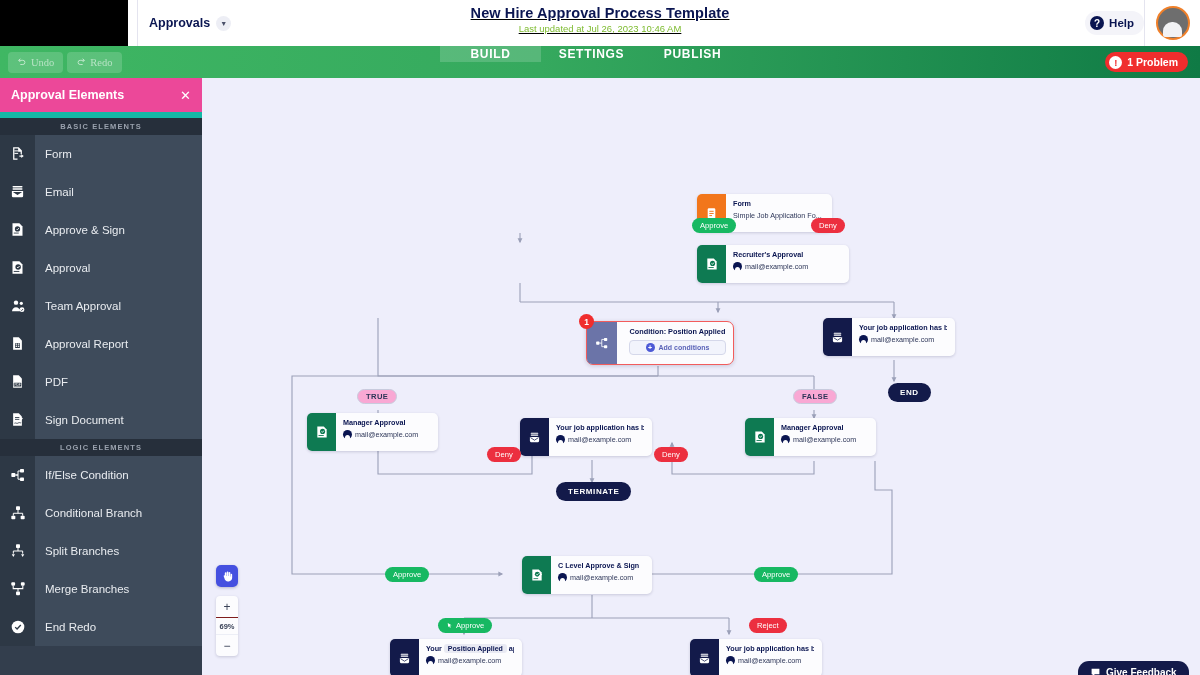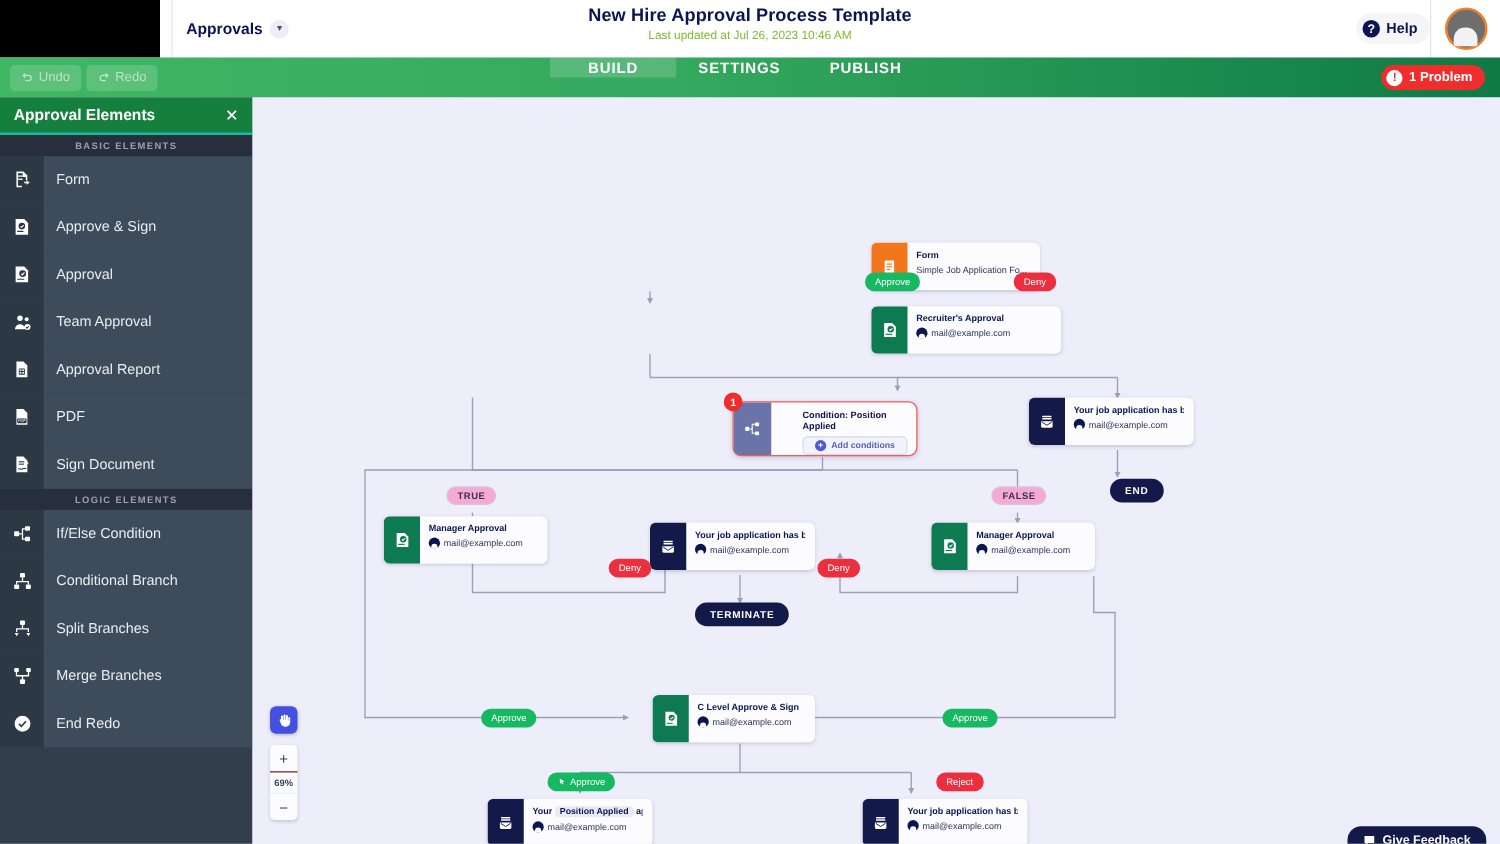--- a/index.html
+++ b/index.html
@@ -19,21 +19,21 @@
     padding-left: 11px; border-left: 1px solid #e4e4ef;
     font-size: 12.5px; font-weight: 700; color: #0a1551; cursor: pointer;
   }
   #ws-chev {
     width: 15px; height: 15px; border-radius: 50%; background: #edeef5;
     display: flex; align-items: center; justify-content: center;
     font-size: 7px; color: #4a5069;
   }
   #title-wrap {
     position: absolute; left: 0; top: 5px; width: 1200px;
-    text-align: center; pointer-events: none;
+    text-align: center; pointer-events: none; text-decoration: underline;
   }
   #doc-title { font-size: 14.5px; font-weight: 700; color: #0a1551; letter-spacing: .1px; }
   #doc-sub { font-size: 9.5px; color: #7dbb2f; margin-top: 2px; font-weight: 500; }
   #help-btn {
     position: absolute; right: 56px; top: 11px; height: 24px;
     display: flex; align-items: center; gap: 5px;
     padding: 0 10px 0 5px; border-radius: 14px; background: #f4f4f9;
     font-size: 11.5px; font-weight: 700; color: #0a1551; cursor: pointer;
   }
   #help-ico {
@@ -55,21 +55,21 @@
     content: ""; width: 19px; height: 15px; background: #f2f2f4;
     border-radius: 9px 9px 2px 2px; margin-bottom: 1px;
   }
 
   
   #navbar {
     position: absolute; left: 0; top: 46px; width: 1200px; height: 32px;
     background: linear-gradient(to right, #3fb763 0%, #35a95e 45%, #0f7a45 100%);
     display: flex; align-items: center;
   }
-  #nav-left { display: flex; gap: 4px; padding-left: 8px; width: 440px; }
+  #nav-left { display: flex; gap: 4px; padding-left: 8px; width: 440px; font-family: Liberation Serif, serif; }
   .hbtn {
     display: flex; align-items: center; gap: 4px; height: 21px;
     padding: 0 9px; border-radius: 4px;
     background: rgba(255,255,255,.16);
     font-size: 10.5px; color: rgba(255,255,255,.55); cursor: pointer;
   }
   .hbtn svg { opacity: .6; }
   #nav-tabs { display: flex; height: 32px; }
   .ntab {
     display: flex; align-items: center; justify-content: center;
@@ -89,21 +89,21 @@
     color: #f02d2d; font-size: 9.5px; font-weight: 700;
     display: flex; align-items: center; justify-content: center;
   }
 
   
   #sidebar {
     position: absolute; left: 0; top: 78px; width: 202px; height: 597px;
     background: #333e4d; overflow: hidden;
   }
   #sb-head {
-    height: 30px; background: #15803d; border-bottom: 2px solid #14b8a6;
+    height: 40px; background: #ec4899; border-bottom: 6px solid #14b8a6;
     display: flex; align-items: center; justify-content: space-between;
     padding: 0 11px;
   }
   #sb-title { font-size: 12.5px; font-weight: 700; color: #fff; }
   #sb-close { font-size: 13px; color: #fff; cursor: pointer; line-height: 1; }
   .sb-group {
     height: 17px; background: #262f3b;
     display: flex; align-items: center; justify-content: center;
     font-size: 7.5px; font-weight: 700; letter-spacing: 1.1px; color: #99a1ad; text-align: right;
   }
@@ -170,21 +170,21 @@
     width: 30px; min-width: 30px; background: #6b74a8; border-radius: 5px 0 0 5px;
     display: flex; align-items: center; justify-content: center;
   }
   #cond-ico svg { fill: #fff; }
   #cond-badge {
     position: absolute; left: -8px; top: -8px; width: 15px; height: 15px;
     border-radius: 50%; background: #f02d2d; color: #fff;
     font-size: 8.5px; font-weight: 700;
     display: flex; align-items: center; justify-content: center;
   }
-  #cond-body { flex: 1; padding: 5px 7px 0 25px; }
+  #cond-body { flex: 1; padding: 5px 7px 0 12px; text-align: center; }
   #cond-title { font-size: 7.3px; font-weight: 700; color: #0a1551; }
   #cond-add {
     margin-top: 4px; height: 15px; border: 1px solid #d5d8ea; border-radius: 4px;
     background: #f2f4fc; display: flex; align-items: center; justify-content: center; gap: 4px;
     font-size: 7px; font-weight: 700; color: #5a63b8; cursor: pointer;
   }
   #cond-plus {
     width: 9px; height: 9px; border-radius: 50%; background: #4d5ad6; color: #fff;
     font-size: 7px; display: flex; align-items: center; justify-content: center;
   }
@@ -307,20 +307,30 @@
       <svg width="15" height="15" viewBox="0 0 24 24">
           <path d="M5 2h9l5 5v6h-2V9h-4V4H7v16h5v2H5z"></path>
           <rect x="7" y="7" width="6" height="1.6"></rect>
           <rect x="7" y="11" width="6" height="1.6"></rect>
           <path d="M15 15h5v2h-5zm3-2 4 3-4 3z"></path>
         </svg>
     </div>
     <div class="sb-lab">Form</div>
   </div>
 
+  <div class="sb-item">
+    <div class="sb-ico">
+      <svg width="15" height="15" viewBox="0 0 24 24">
+          <rect x="4" y="3" width="16" height="2.4" rx="1"></rect>
+          <rect x="4" y="6.6" width="16" height="2.4" rx="1"></rect>
+          <path d="M3 11h18v8a2 2 0 0 1-2 2H5a2 2 0 0 1-2-2zm1.6 1.6 7.4 5 7.4-5z"></path>
+        </svg>
+    </div>
+    <div class="sb-lab">Email</div>
+  </div>
 
   <div class="sb-item">
     <div class="sb-ico">
       <svg width="15" height="15" viewBox="0 0 24 24">
           <path d="M4 2h11l5 5v15H4z"></path>
           <circle cx="12" cy="11" r="4.2" fill="#2d3845"></circle>
           <path d="M10.4 11.2l1.3 1.3 2.6-2.8" stroke="#fff" stroke-width="1.4" fill="none"></path>
           <path d="M6 17h8v1.4H6z" fill="#2d3845"></path>
         </svg>
     </div>

